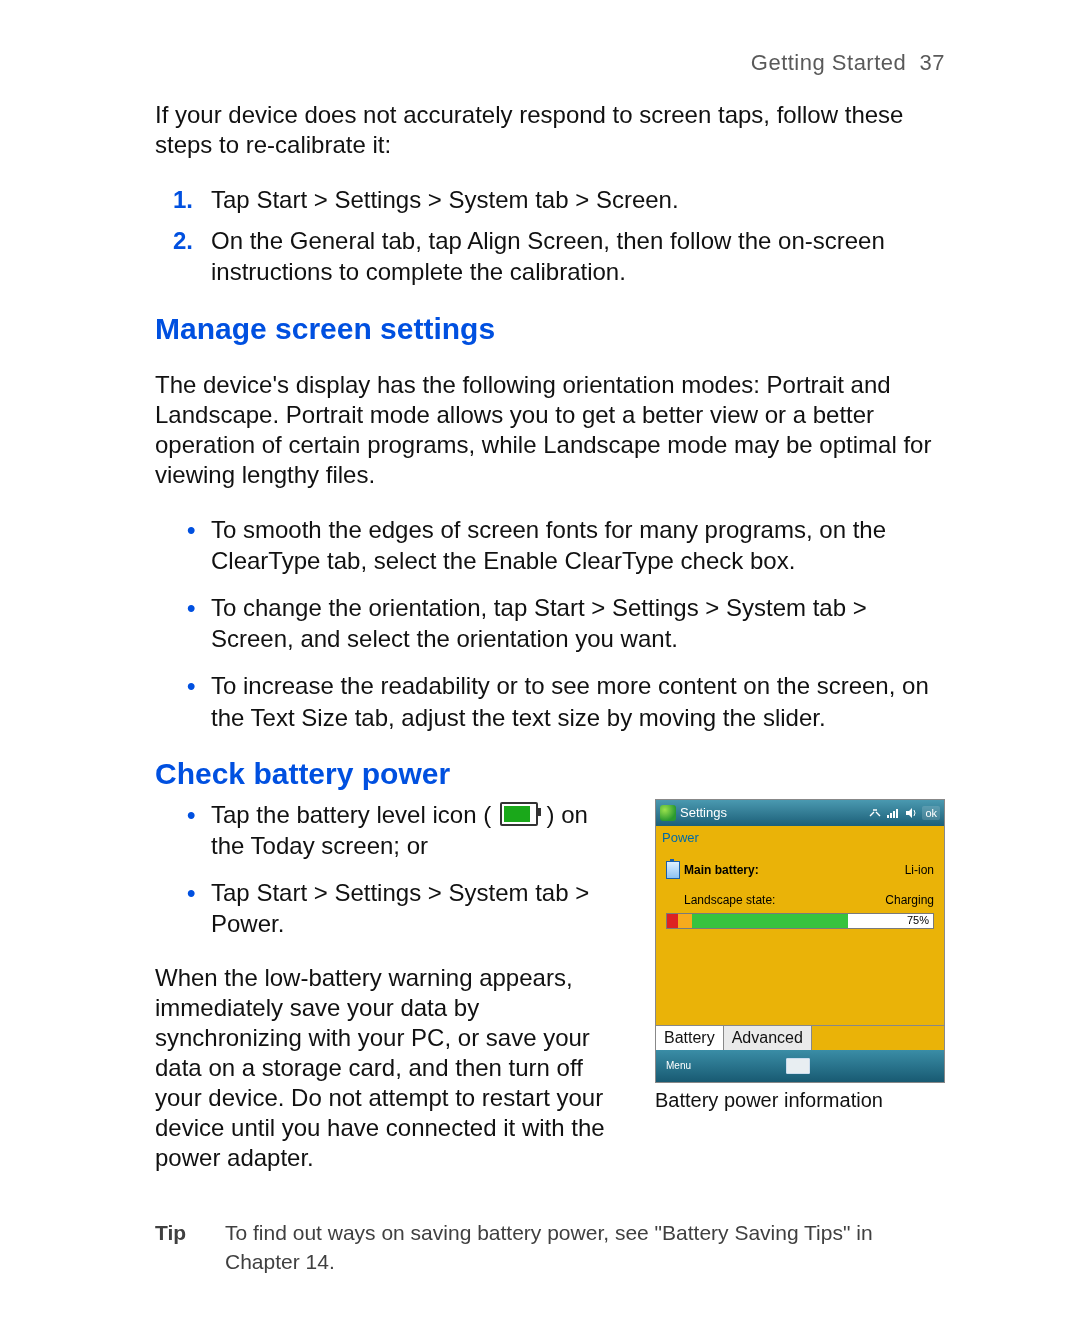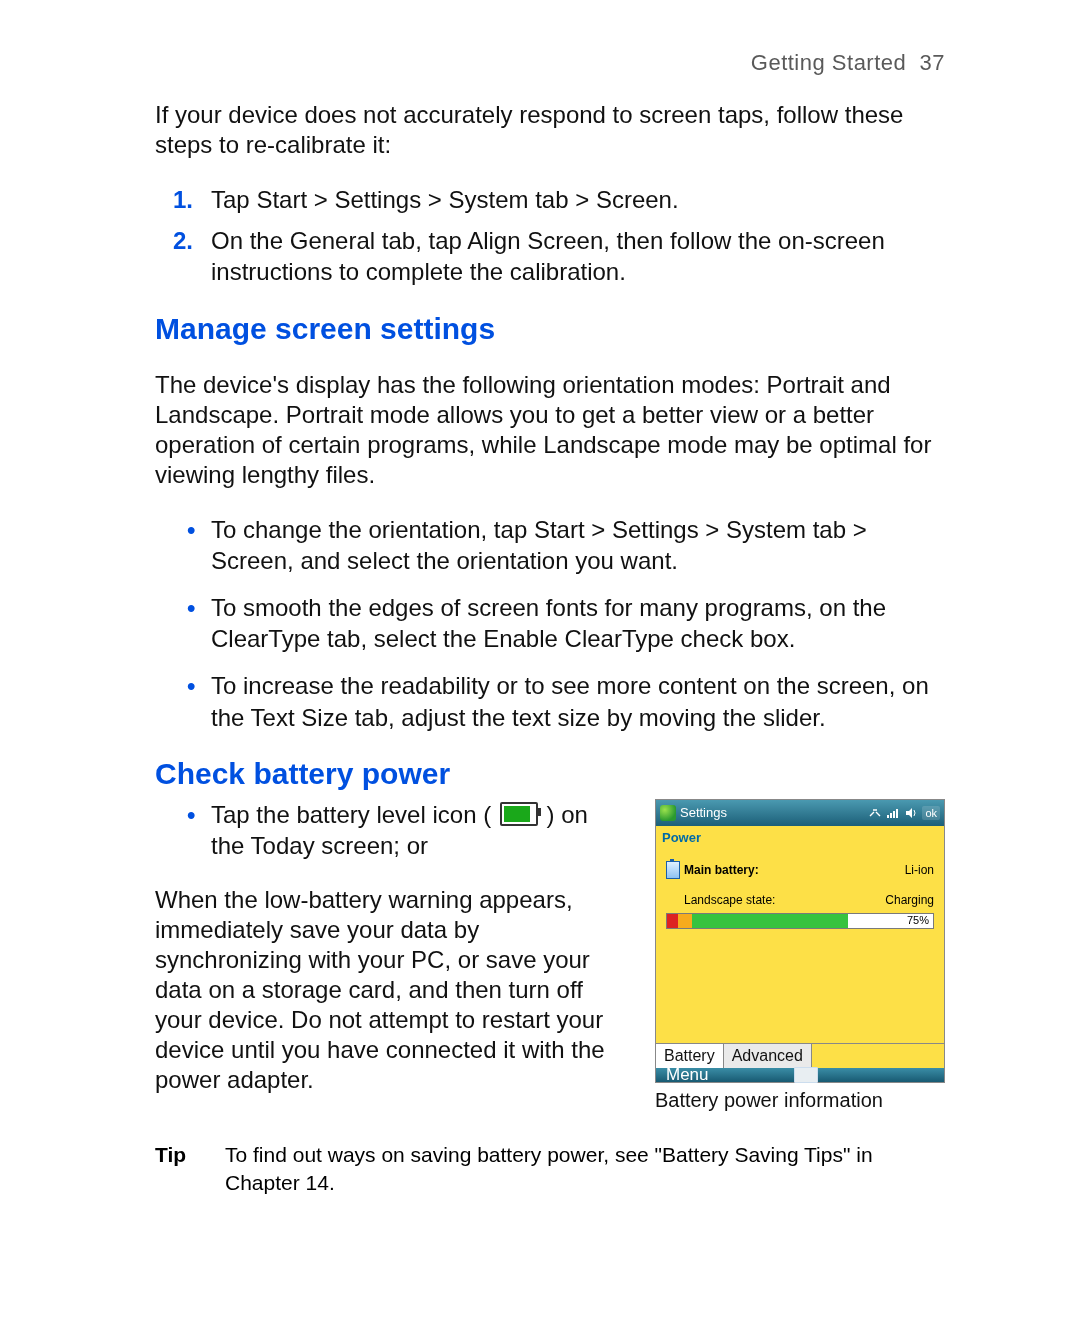--- a/index.html
+++ b/index.html
@@ -84,21 +84,21 @@
   .row-battery .left ul.bullets {
     margin-top: 0;
   }
   .row-battery .fig {
     width: 290px;
   }
   .screenshot {
     width: 290px;
     height: 284px;
     border: 1px solid #888;
-    background: #fde047;
+    background: #eab308;
     box-sizing: border-box;
     display: flex;
     flex-direction: column;
     font-family: Tahoma, Arial, sans-serif;
   }
   .wm-titlebar {
     height: 26px;
     background: linear-gradient(#4a99b0, #1c5f78);
     display: flex;
     align-items: center;
@@ -117,21 +117,21 @@
   .wm-icon { width:14px; height:14px; display:inline-block; }
   .wm-ok {
     font-size: 11px;
     background: rgba(255,255,255,0.15);
     padding: 1px 3px;
     border-radius: 2px;
   }
   .wm-heading {
     color: #006aa6;
     font-size: 13px;
-    font-weight: 700;
+    font-weight: 400;
     padding: 4px 6px 2px 6px;
   }
   .wm-body {
     flex: 1;
     padding: 0 10px;
     font-size: 12px;
     color: #000;
   }
   .wm-row {
     display: flex;
@@ -178,44 +178,44 @@
   .wm-tab {
     padding:3px 8px;
     border-right:1px solid #888;
     background:#eaeaea;
   }
   .wm-tab.active {
     background:#fff;
     font-weight:400;
   }
   .wm-softbar {
-    height:14px;
+    height:32px;
     background: linear-gradient(#3a8da6, #185a72);
     display:flex;
     align-items:center;
     color:#fff;
-    font-size:17px;
+    font-size:10px;
   }
   .wm-softbar .menu { padding-left:10px; }
   .wm-softbar .kbd {
     margin:0 auto;
     width:22px; height:14px;
     border:1px solid #cde;
     background:#e8eef2;
     border-radius:1px;
   }
   .caption {
     font-size: 20px;
     margin-top: 6px;
   }
   .tip-row {
     display:flex;
     margin-top: 22px;
     font-size: 21px;
-    color: #000000;
+    color: #404040;
     line-height:1.35;
   }
   .tip-row .tip-label {
     width: 70px;
     font-weight:700;
   }
   .tip-row .tip-text {
     flex:1;
   }
   .inline-batt {
@@ -264,39 +264,42 @@
       <span>On the </span><span class="b">General</span><span> tab, tap </span><span class="b">Align Screen</span><span>, then follow the on-screen instructions to complete the calibration.</span>
     </li>
   </ol>
 
   <h2 class="section">Manage screen settings</h2>
   <p class="body-text">
     <span>The device's display has the following orientation modes: </span><span class="b">Portrait</span><span> and </span><span class="b">Landscape</span><span>. Portrait mode allows you to get a better view or a better operation of certain programs, while Landscape mode may be optimal for viewing lengthy files.</span>
   </p>
   <ul class="bullets">
     <li>
+      <span>To smooth the edges of screen fonts for many programs, on the </span><span class="b">ClearType</span><span> tab, select the </span><span class="b">Enable ClearType</span><span> check box.</span>
+    </li>
+    <li>
       <span>To change the orientation, tap </span><span class="b">Start &gt; Settings &gt; System</span><span> tab </span><span class="b">&gt; Screen</span><span>, and select the orientation you want.</span>
-    </li>
-    <li>
-      <span>To smooth the edges of screen fonts for many programs, on the </span><span class="b">ClearType</span><span> tab, select the </span><span class="b">Enable ClearType</span><span> check box.</span>
     </li>
     <li>
       <span>To increase the readability or to see more content on the screen, on the </span><span class="b">Text Size</span><span> tab, adjust the text size by moving the slider.</span>
     </li>
   </ul>
 
   <h2 class="section">Check battery power</h2>
 
   <div class="row-battery">
     <div class="left">
       <ul class="bullets">
         <li>
           <span>Tap the battery level icon (</span>
           <span class="inline-batt"><span class="fill"></span></span>
           <span>) on the Today screen; or</span>
+        </li>
+        <li>
+          <span>Tap </span><span class="b">Start &gt; Settings &gt; System</span><span> tab </span><span class="b">&gt; Power</span><span>.</span>
         </li>
       </ul>
       <p class="body-text">When the low-battery warning appears, immediately save your data by synchronizing with your PC, or save your data on a storage card, and then turn off your device. Do not attempt to restart your device until you have connected it with the power adapter.</p>
     </div>
 
     <div class="fig">
       <div class="screenshot">
         <div class="wm-titlebar">
           <span class="wm-start"></span>
           <span>Settings</span>

